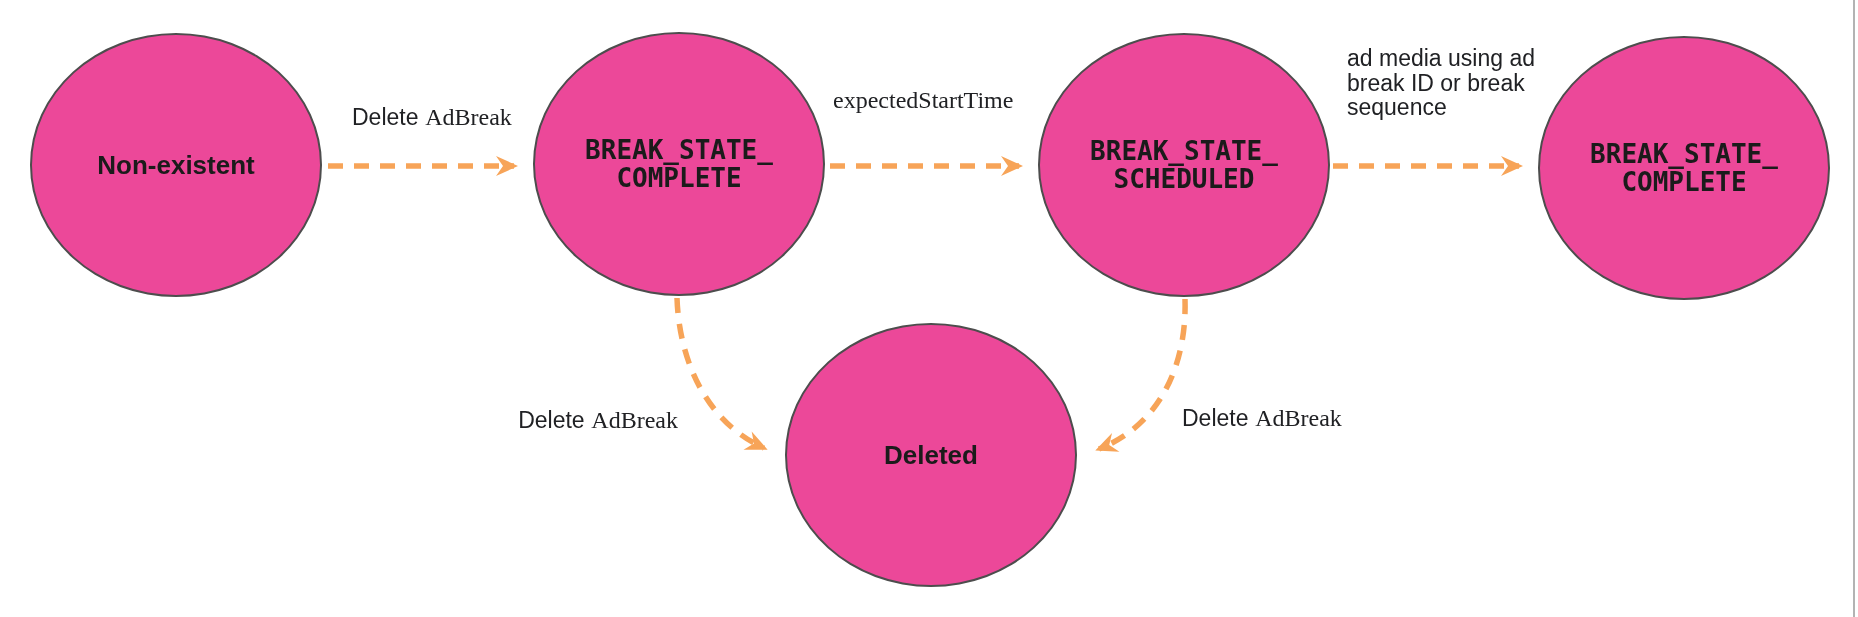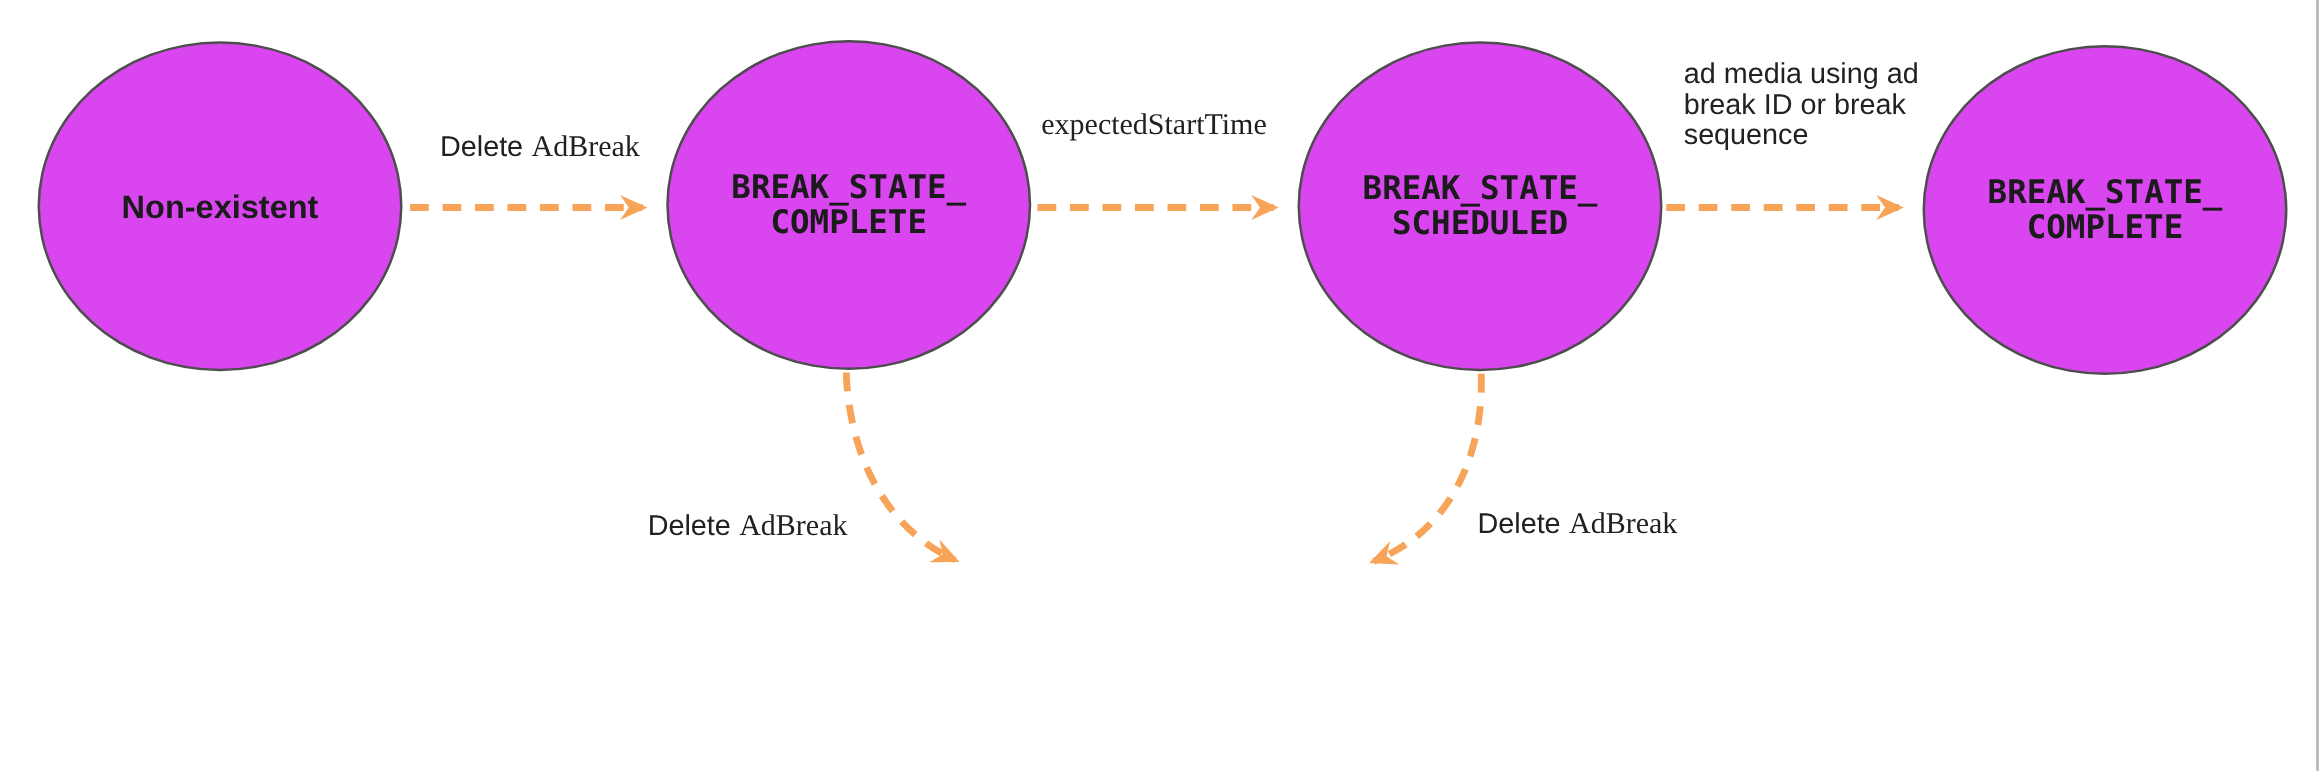--- a/index.html
+++ b/index.html
@@ -9,21 +9,21 @@
     height: 617px;
     background: #ffffff;
     overflow: hidden;
     font-family: "Liberation Sans", sans-serif;
     color: #1f2023;
   }
   
   .node {
     position: absolute;
     box-sizing: border-box;
-    background: #d946ef;
+    background: #ec4899;
     border: 2px solid #4d4d4d;
     border-radius: 50%;
     display: flex;
     align-items: center;
     justify-content: center;
     text-align: center;
     width: 292px;
     height: 264px;
   }
   .node .label-sans {
@@ -124,20 +124,23 @@
     </div>
   </div>
 
   <div class="node" id="node-complete">
     <div class="label-mono">
       <div>BREAK_STATE_</div>
       <div>COMPLETE</div>
     </div>
   </div>
 
+  <div class="node" id="node-deleted">
+    <div class="label-sans">Deleted</div>
+  </div>
 
   <div class="tlabel" id="label-create">
     <span>Delete</span><span class="code spaced">AdBreak</span>
   </div>
 
   <div class="tlabel" id="label-shortly">
     <div class="code">expectedStartTime</div>
   </div>
 
   <div class="tlabel" id="label-enduser">

